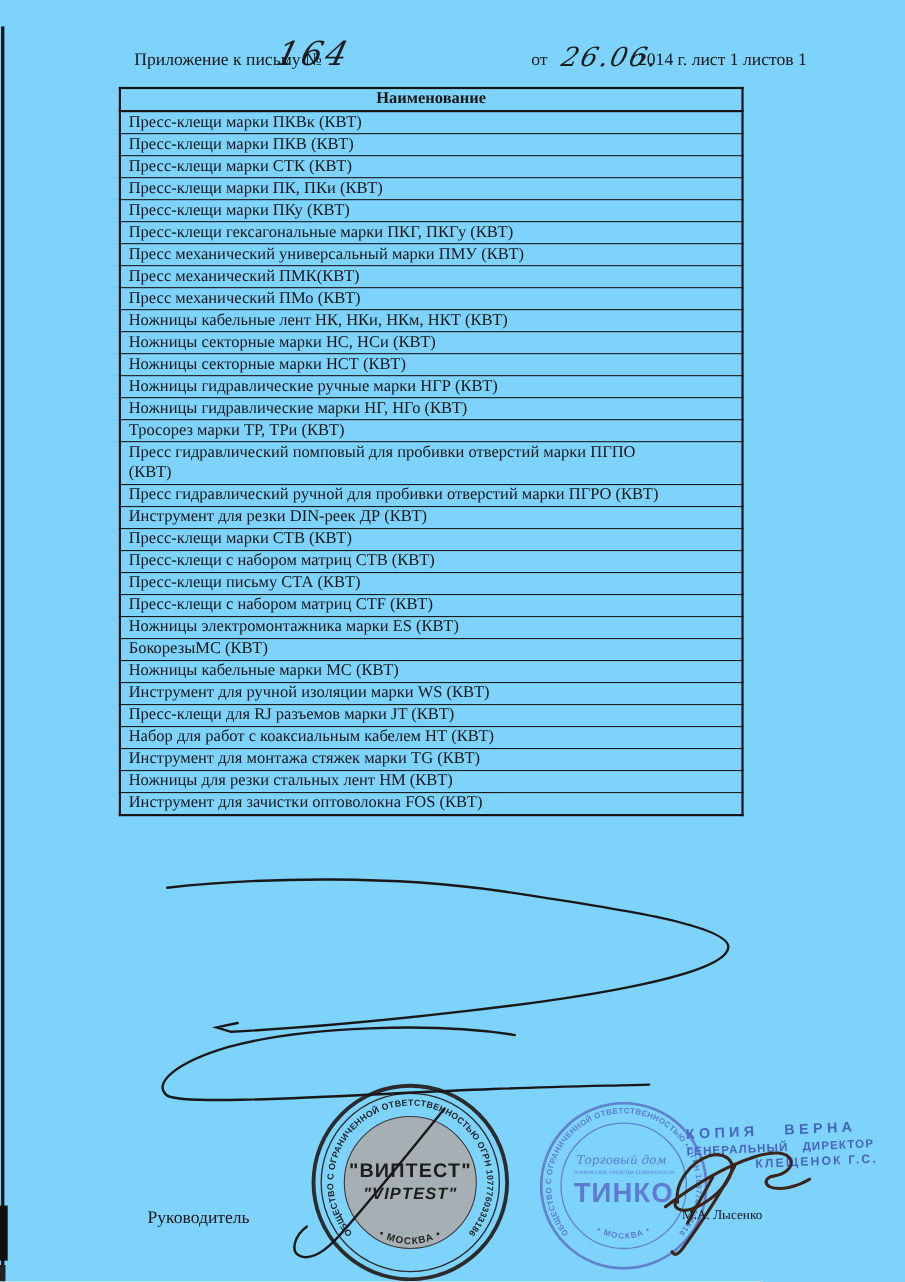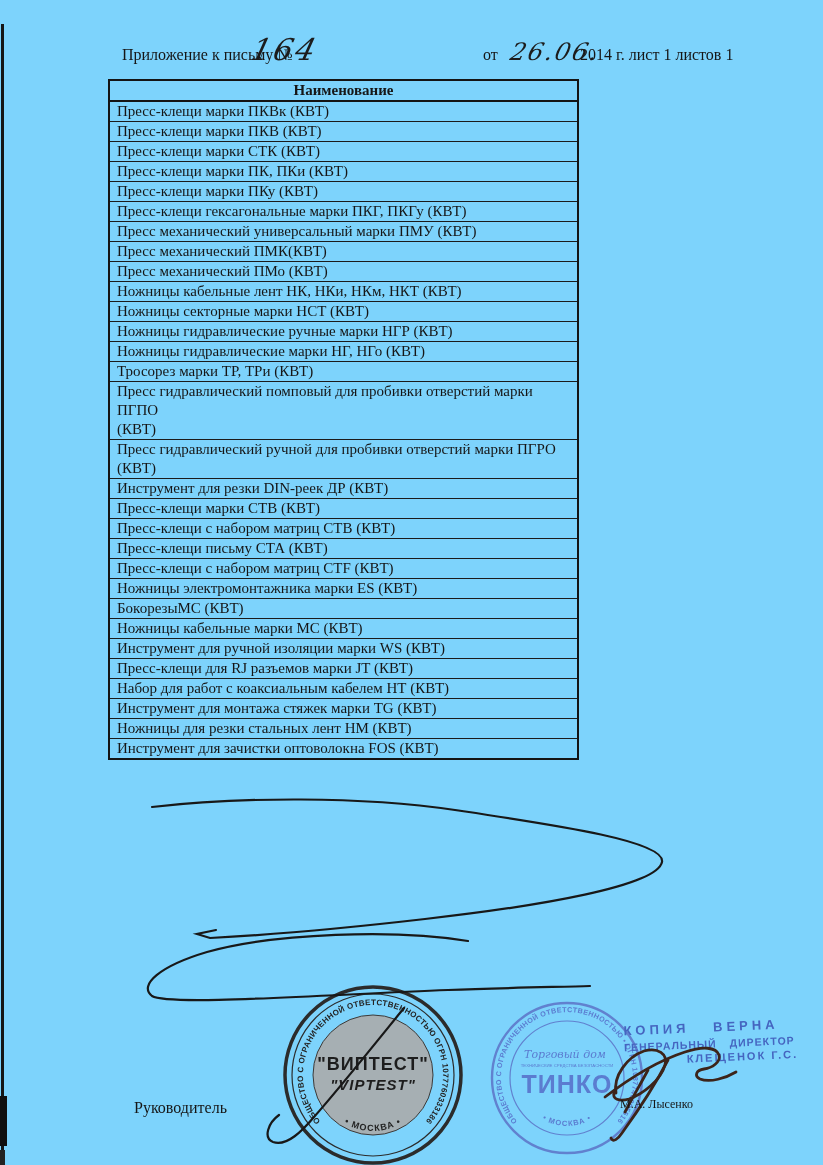--- a/index.html
+++ b/index.html
@@ -20,21 +20,21 @@
   .hdr-suffix{left:580px;top:46px;}
   .hw{
     position:absolute;font-family:"DejaVu Serif",serif;font-style:italic;
     color:#1c1c1c;transform:skewX(-14deg);white-space:nowrap;
   }
   .hw-number{left:252px;top:32px;font-size:30px;letter-spacing:3px;}
   .hw-date{left:511px;top:38px;font-size:24px;letter-spacing:2px;}
 
   
   table.items{
-    position:absolute;left:108px;top:79px;width:471px;
+    position:absolute;left:108px;top:79px;width:568px;
     border-collapse:collapse;table-layout:fixed;
     border:2px solid #141414;
   }
   table.items th{
     border:2px solid #141414;font-size:15px;font-weight:bold;
     text-align:center;height:19px;padding:0;line-height:19px;
   }
   table.items td{
     border-top:1.5px solid #1b1b1b;border-bottom:1.5px solid #1b1b1b;
     font-size:15px;line-height:19px;height:19px;
@@ -104,20 +104,23 @@
           <td>Пресс механический универсальный марки ПМУ (КВТ)</td>
         </tr>
         <tr>
           <td>Пресс механический ПМК(КВТ)</td>
         </tr>
         <tr>
           <td>Пресс механический ПМо (КВТ)</td>
         </tr>
         <tr>
           <td>Ножницы кабельные лент НК, НКи, НКм, НКТ (КВТ)</td>
+        </tr>
+        <tr>
+          <td>Ножницы секторные марки НС, НСи (КВТ)</td>
         </tr>
         <tr>
           <td>Ножницы секторные марки НСТ (КВТ)</td>
         </tr>
         <tr>
           <td>Ножницы гидравлические ручные марки НГР (КВТ)</td>
         </tr>
         <tr>
           <td>Ножницы гидравлические марки НГ, НГо (КВТ)</td>
         </tr>

